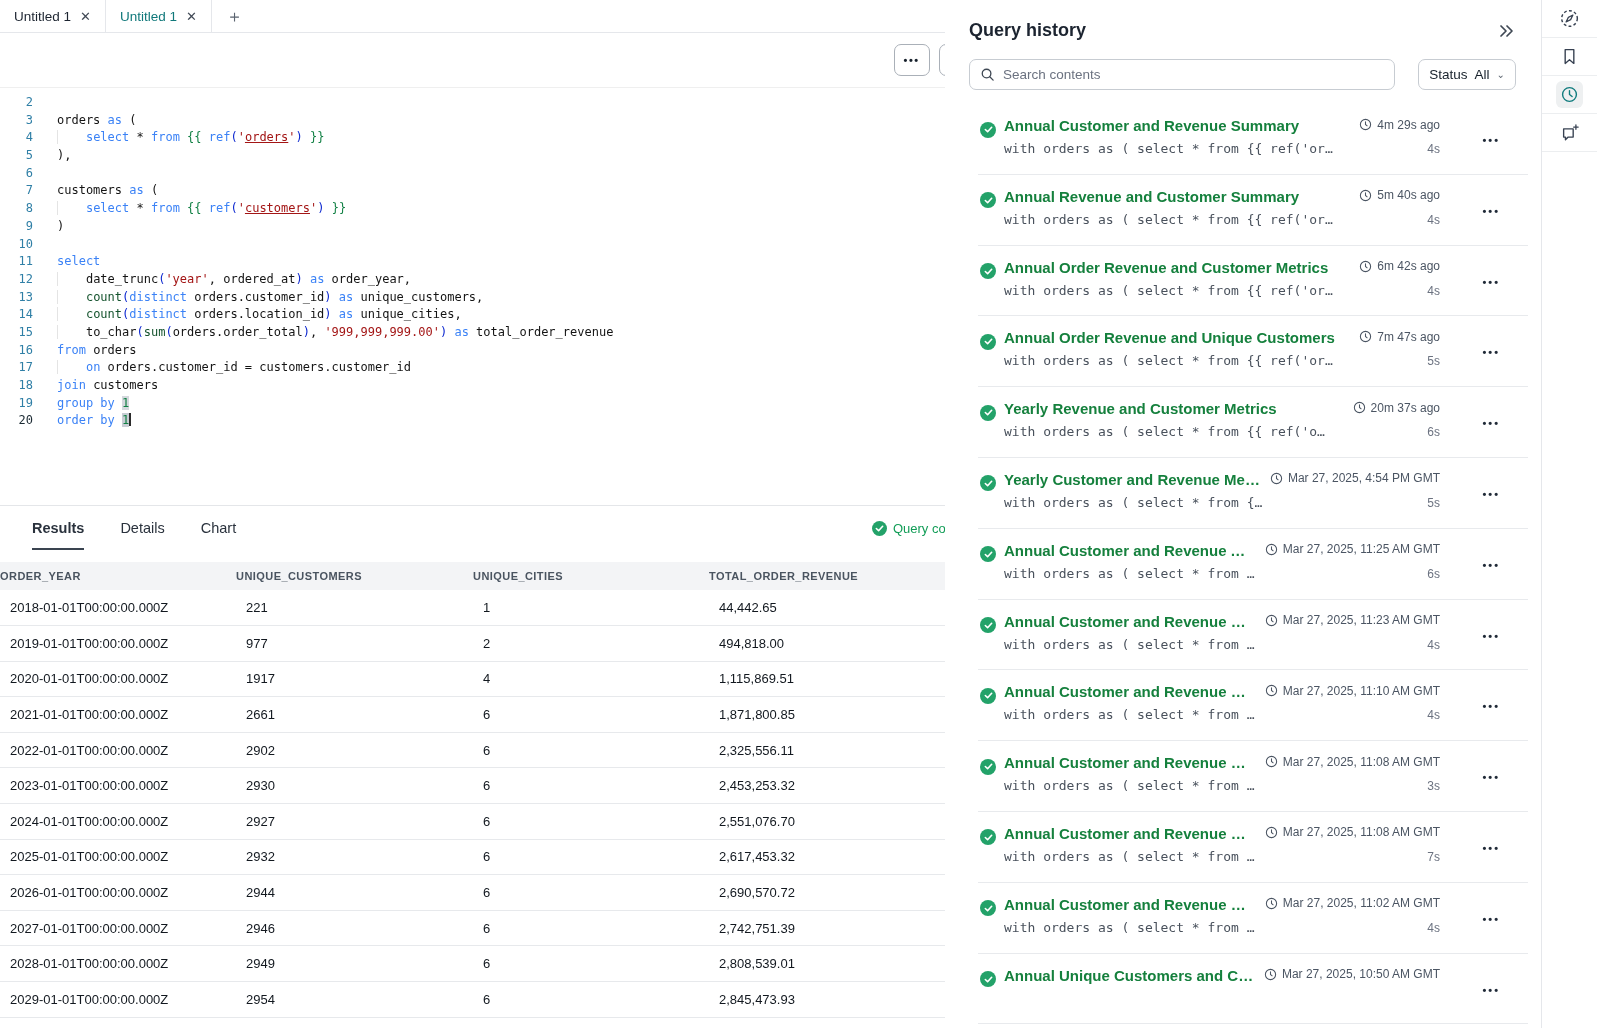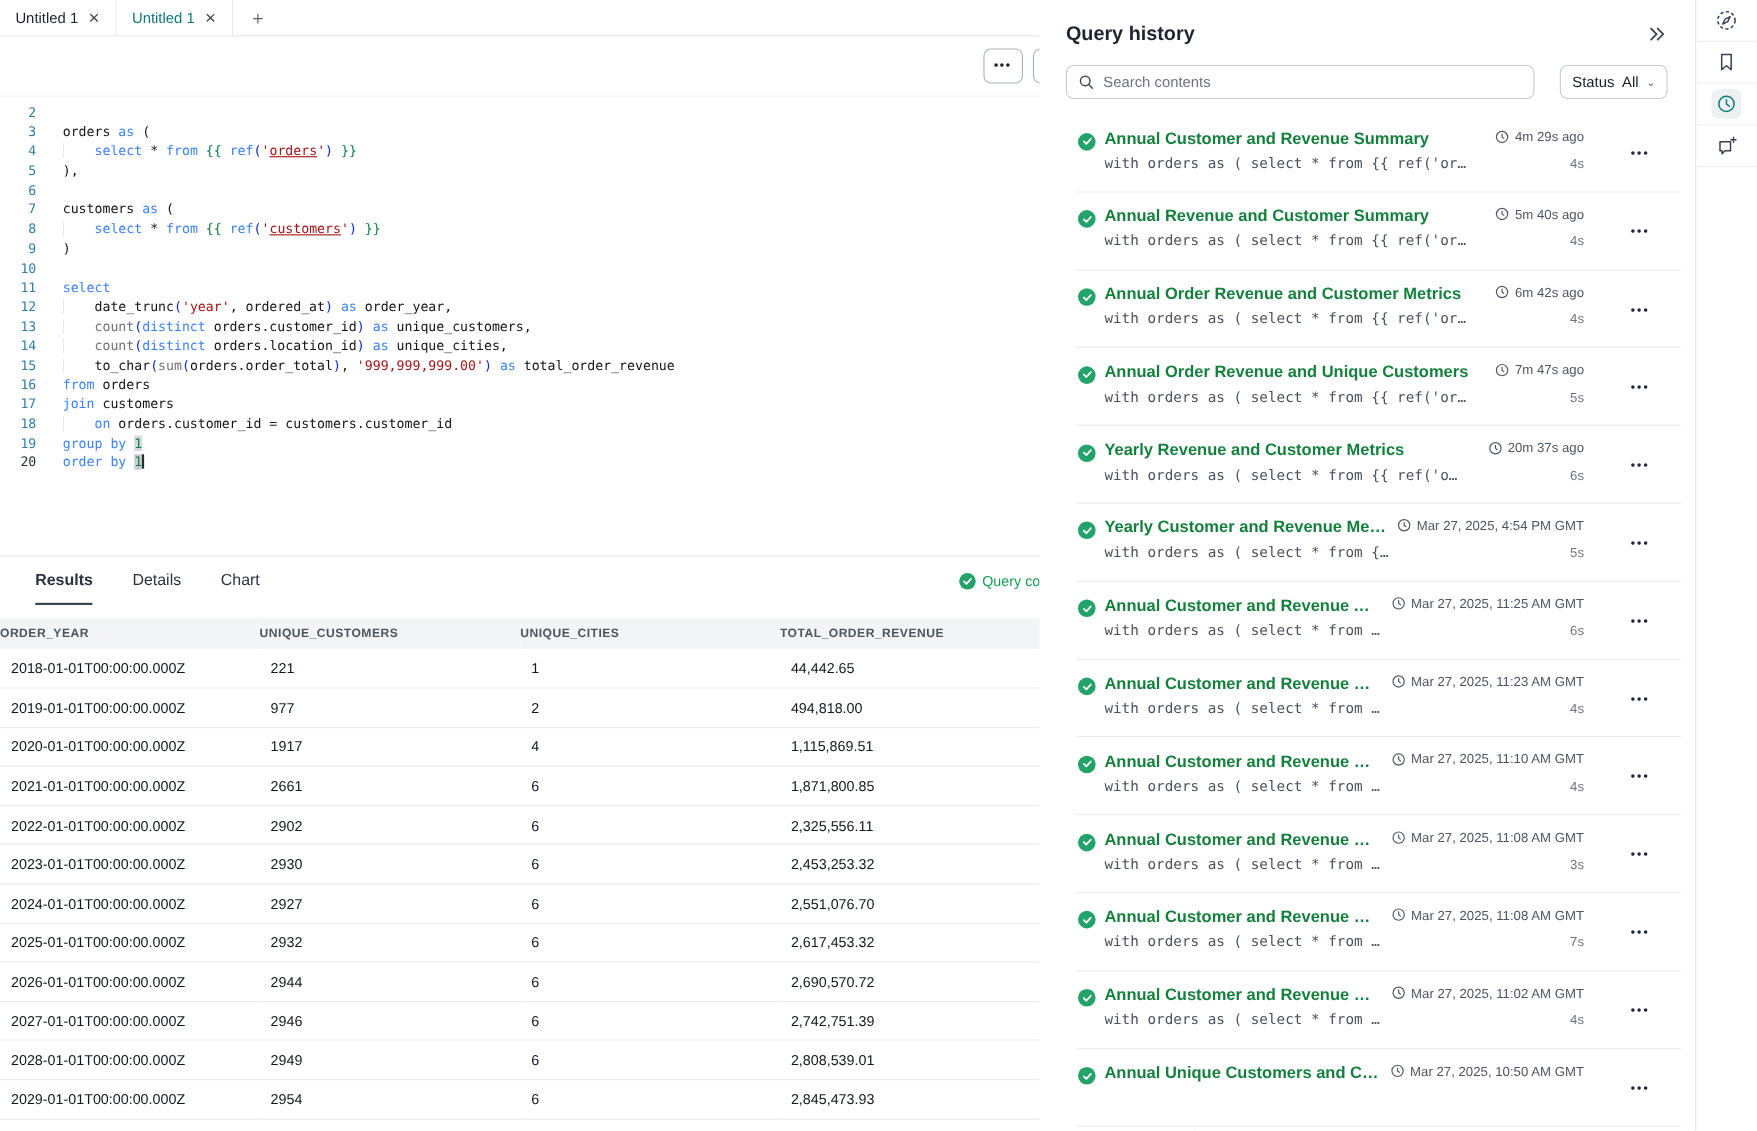--- a/index.html
+++ b/index.html
@@ -31,21 +31,21 @@
   .editor { position:relative; height:417px; flex:0 0 auto; display:flex; padding-top:6px; overflow:hidden; }
   .gutter { width:33px; flex:0 0 auto; }
   .ln { height:17.7px; line-height:17.7px; text-align:right;
     font-family:"DejaVu Sans Mono", monospace; font-size:12px; color:#2f7fa6; }
   .ln.active { color:#1b2a33; }
   .code-lines { flex:1; padding-left:24px; }
   .cl { height:17.7px; line-height:17.7px; white-space:pre;
     font-family:"DejaVu Sans Mono", monospace; font-size:12px; color:#141414; }
   .tk-pl { color:#141414; }
   .tk-kw { color:#3b82f6;margin-top:12px; }
-  .tk-fn { color:#737373; }
+  .tk-fn { color:#14532d; }
   .tk-str { color:#a31515; }
   .tk-lnk { color:#a31515; text-decoration:underline; }
   .tk-jj { color:#118044; }
   .tk-br { color:#0d28d0; }
   .tk-num { color:#118044; background:#d4d8dd; }
   .tk-numsel { color:#118044; background:#c8cdd4; }
   .caret { display:inline-block; width:2px; height:13px; background:#2b2b2b; vertical-align:-2px; margin-left:0px; }
   .editor-scrollbar { position:absolute; right:0; top:7px; width:13px; height:300px; background:#c6c6c6; }
   .editor-grip { position:absolute; right:0; top:188px; width:13px; height:22px; background:#9b9b9b; }
   .editor-grip-line { position:absolute; right:0; top:197px; width:20px; height:3px; background:#565a5e; }
@@ -169,22 +169,22 @@
           <div class="cl"><span class="tk-pl">customers </span><span class="tk-kw">as</span><span class="tk-pl"> (</span></div>
           <div class="cl"><span class="tk-ind" style="box-shadow: rgb(228, 228, 228) 1px 0px 0px inset; white-space: pre;">    </span><span class="tk-kw">select</span><span class="tk-pl"> * </span><span class="tk-kw">from</span><span class="tk-pl"> </span><span class="tk-jj">{{ </span><span class="tk-kw">ref</span><span class="tk-br">(</span><span class="tk-str">'</span><span class="tk-lnk">customers</span><span class="tk-str">'</span><span class="tk-br">)</span><span class="tk-jj"> }}</span></div>
           <div class="cl"><span class="tk-pl">)</span></div>
           <div class="cl"></div>
           <div class="cl"><span class="tk-kw">select</span></div>
           <div class="cl"><span class="tk-ind" style="box-shadow: rgb(228, 228, 228) 1px 0px 0px inset; white-space: pre;">    </span><span class="tk-pl">date_trunc</span><span class="tk-br">(</span><span class="tk-str">'year'</span><span class="tk-pl">, ordered_at</span><span class="tk-br">)</span><span class="tk-pl"> </span><span class="tk-kw">as</span><span class="tk-pl"> order_year,</span></div>
           <div class="cl"><span class="tk-ind" style="box-shadow: rgb(228, 228, 228) 1px 0px 0px inset; white-space: pre;">    </span><span class="tk-fn">count</span><span class="tk-br">(</span><span class="tk-kw">distinct</span><span class="tk-pl"> orders.customer_id</span><span class="tk-br">)</span><span class="tk-pl"> </span><span class="tk-kw">as</span><span class="tk-pl"> unique_customers,</span></div>
           <div class="cl"><span class="tk-ind" style="box-shadow: rgb(228, 228, 228) 1px 0px 0px inset; white-space: pre;">    </span><span class="tk-fn">count</span><span class="tk-br">(</span><span class="tk-kw">distinct</span><span class="tk-pl"> orders.location_id</span><span class="tk-br">)</span><span class="tk-pl"> </span><span class="tk-kw">as</span><span class="tk-pl"> unique_cities,</span></div>
           <div class="cl"><span class="tk-ind" style="box-shadow: rgb(228, 228, 228) 1px 0px 0px inset; white-space: pre;">    </span><span class="tk-pl">to_char</span><span class="tk-br">(</span><span class="tk-fn">sum</span><span class="tk-br">(</span><span class="tk-pl">orders.order_total</span><span class="tk-br">)</span><span class="tk-pl">, </span><span class="tk-str">'999,999,999.00'</span><span class="tk-br">)</span><span class="tk-pl"> </span><span class="tk-kw">as</span><span class="tk-pl"> total_order_revenue</span></div>
           <div class="cl"><span class="tk-kw">from</span><span class="tk-pl"> orders</span></div>
+          <div class="cl"><span class="tk-ind" style="box-shadow: rgb(228, 228, 228) 1px 0px 0px inset; white-space: pre;">    </span><span class="tk-kw">on</span><span class="tk-pl"> orders.customer_id = customers.customer_id</span></div>
           <div class="cl"><span class="tk-kw">join</span><span class="tk-pl"> customers</span></div>
-          <div class="cl"><span class="tk-ind" style="box-shadow: rgb(228, 228, 228) 1px 0px 0px inset; white-space: pre;">    </span><span class="tk-kw">on</span><span class="tk-pl"> orders.customer_id = customers.customer_id</span></div>
           <div class="cl"><span class="tk-kw">group by</span><span class="tk-pl"> </span><span class="tk-num">1</span></div>
           <div class="cl"><span class="tk-kw">order by</span><span class="tk-pl"> </span><span class="tk-numsel">1</span><span class="caret"></span></div>
         </div>
       <div class="editor-scrollbar"></div>
       <div class="editor-grip"></div>
       <div class="editor-grip-line"></div>
     </div>
 
     <div class="results">
       <div class="results-tabbar">

